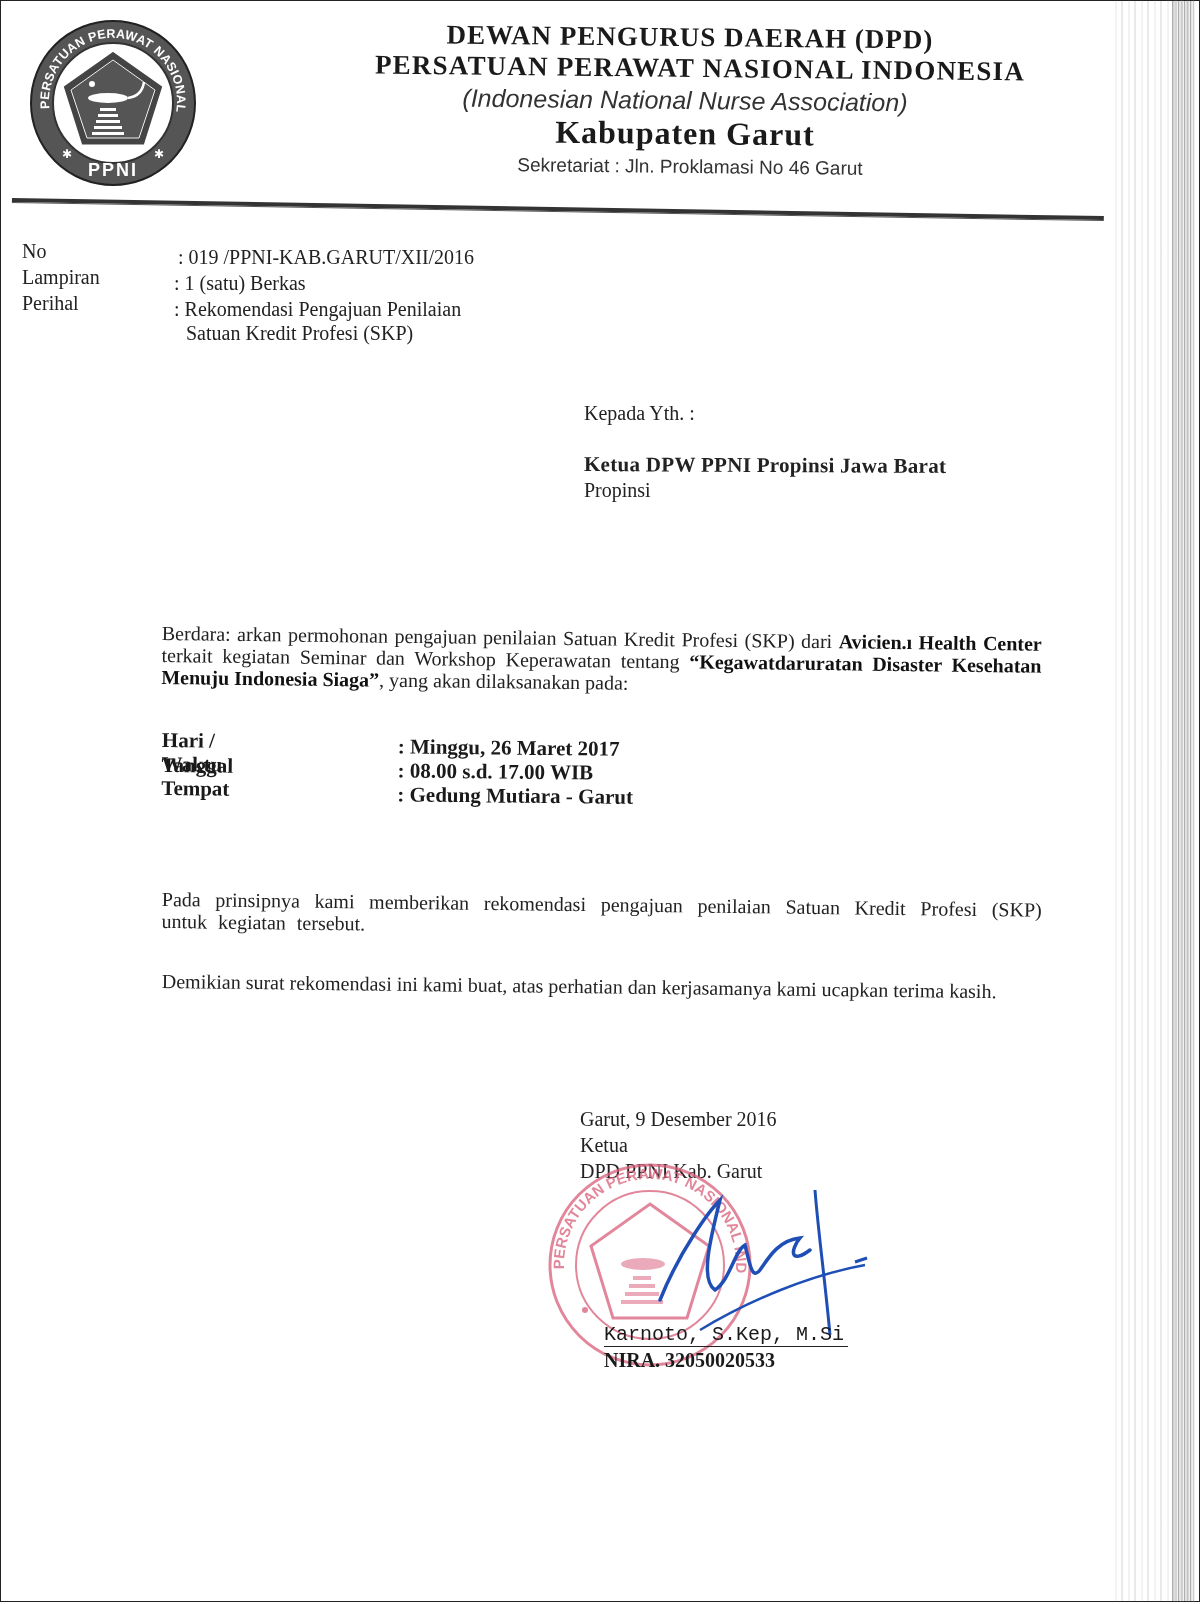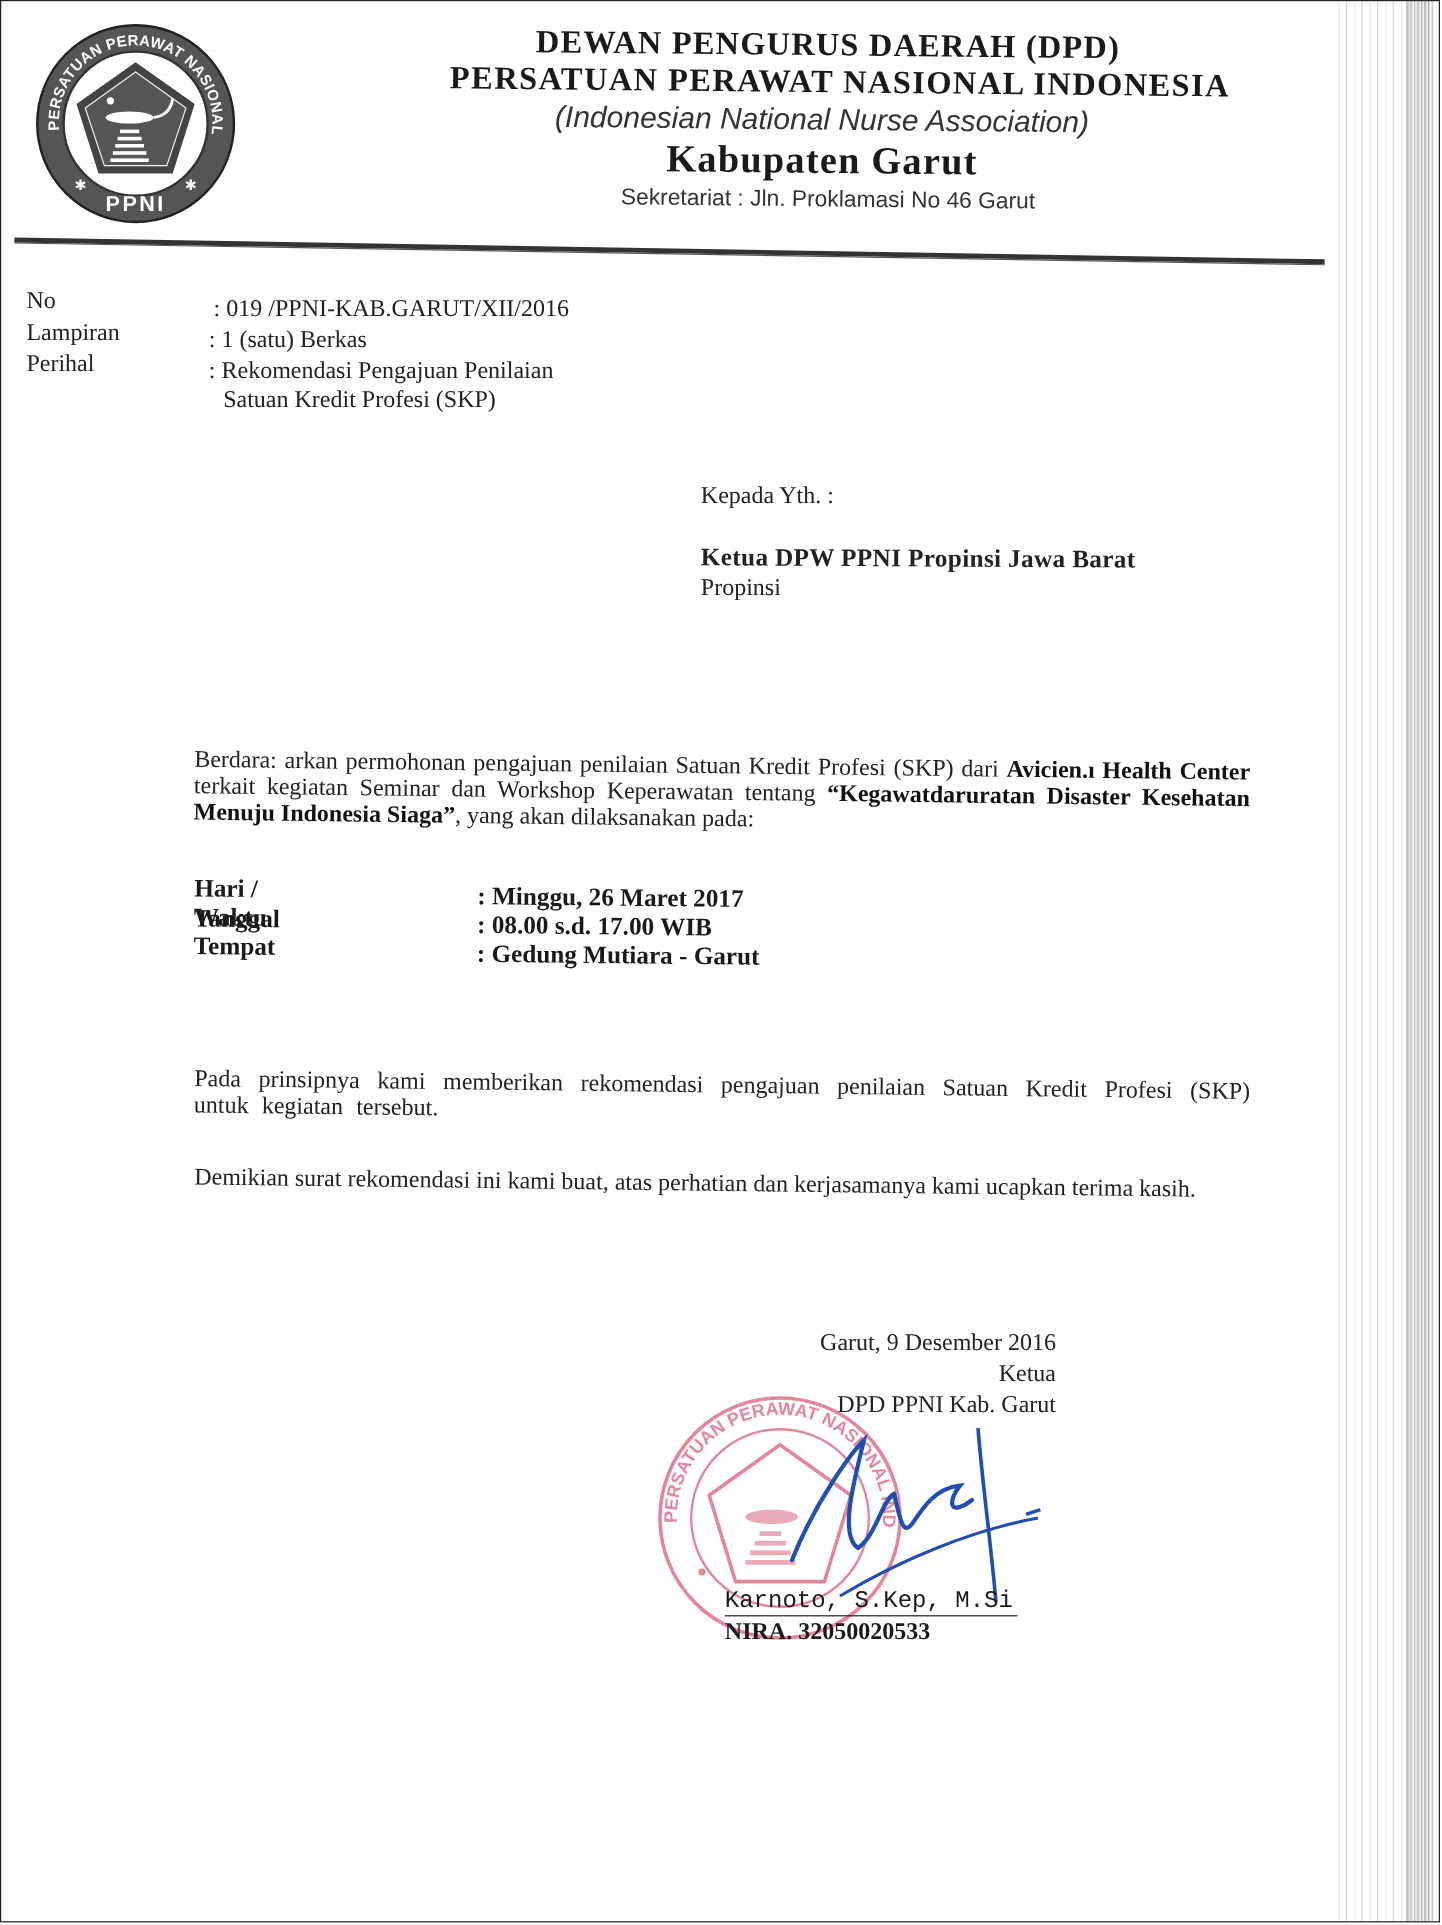--- a/index.html
+++ b/index.html
@@ -58,21 +58,21 @@
   .para { position: absolute; left: 162px; width: 880px; font-size: 20px; color: #222; line-height: 22px; transform: rotate(0.7deg); transform-origin: left top; text-align: justify; }
   .para b { color: #111; }
   .p1 { top: 622px; }
   .event { position: absolute; left: 162px; top: 728px; font-size: 21px; font-weight: bold; color: #1a1a1a; transform: rotate(0.6deg); transform-origin: left top; }
   .event .row { position: relative; height: 24px; }
   .event .lab { position: absolute; left: 0; }
   .event .val { position: absolute; left: 236px; top: 4px; white-space: nowrap; }
   .p2 { top: 888px; word-spacing: 6px; }
   .p3 { top: 970px; }
   
-  .sign { position: absolute; left: 580px; top: 1106px; width: 300px; text-align: right; font-size: 20px; color: #222; }
+  .sign { position: absolute; left: 580px; top: 1106px; width: 300px; text-align: left; font-size: 20px; color: #222; }
   .sign .line { line-height: 26px; }
   .stamp { position: absolute; left: 545px; top: 1160px; width: 210px; height: 210px; opacity: 0.75; }
   .signature { position: absolute; left: 640px; top: 1170px; width: 240px; height: 170px; }
   .signer { position: absolute; left: 604px; top: 1322px; font-size: 20px; color: #1a1a1a; }
   .signer .nm { display: inline-block; border-bottom: 1.5px solid #222; padding-right: 4px; font-family: Liberation Mono, monospace; }
   .signer .nira { margin-top: 2px; margin-left: 0; font-weight: bold; }
 </style>
 </head>
 <body>
 

